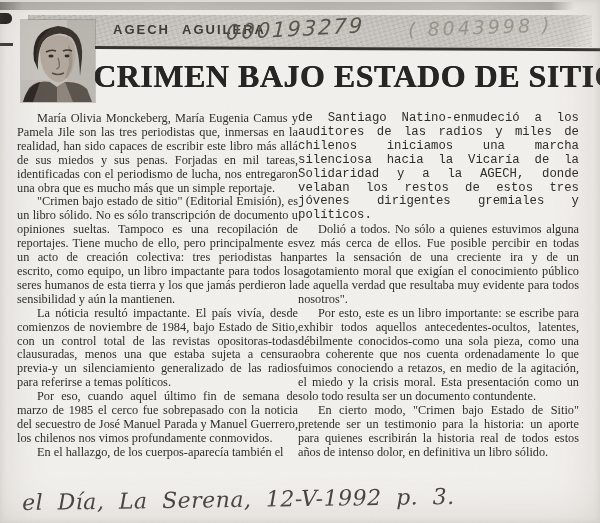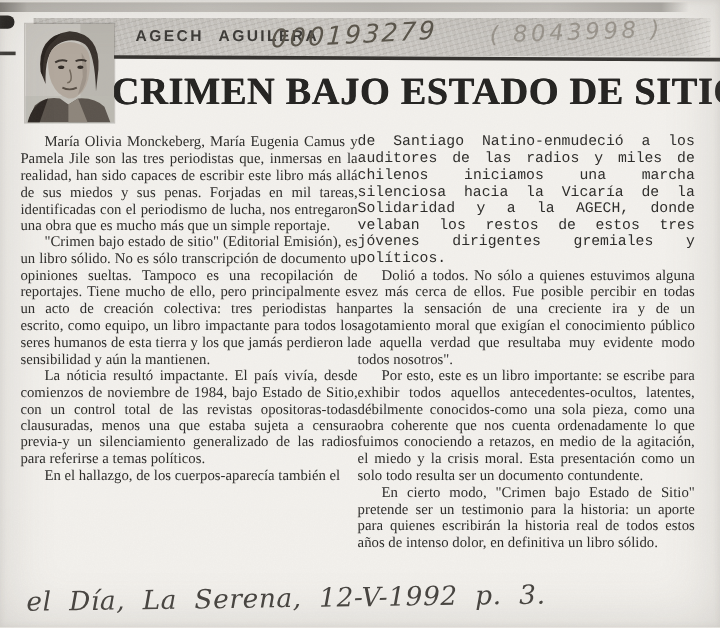--- a/index.html
+++ b/index.html
@@ -101,25 +101,26 @@
     </svg>
   </div>
 
   <div class="headline">CRIMEN BAJO ESTADO DE SITIO</div>
 
   <div class="article">
     <div class="col">
       <p>María Olivia Monckeberg, María Eugenia Camus y Pamela Jile son las tres periodistas que, inmersas en la realidad, han sido capaces de escribir este libro más allá de sus miedos y sus penas. Forjadas en mil tareas, identificadas con el periodismo de lucha, nos entregaron una obra que es mucho más que un simple reportaje.</p>
       <p>"Crimen bajo estado de sitio" (Editorial Emisión), es un libro sólido. No es sólo transcripción de documento u opiniones sueltas. Tampoco es una recopilación de reportajes. Tiene mucho de ello, pero principalmente es un acto de creación colectiva: tres periodistas han escrito, como equipo, un libro impactante para todos los seres humanos de esta tierra y los que jamás perdieron la sensibilidad y aún la mantienen.</p>
       <p>La nóticia resultó impactante. El país vivía, desde comienzos de noviembre de 1984, bajo Estado de Sitio, con un control total de las revistas opositoras-todas clausuradas, menos una que estaba sujeta a censura previa-y un silenciamiento generalizado de las radios para referirse a temas políticos.</p>
+      <p>Por eso, cuando aquel último fin de semana de marzo de 1985 el cerco fue sobrepasado con la noticia del secuestro de José Manuel Parada y Manuel Guerrero, los chilenos nos vimos profundamente conmovidos.</p>
       <p>En el hallazgo, de los cuerpos-aparecía también el</p>
     </div>
     <div class="col">
       <p class="noindent">de Santiago Natino-enmudeció a los auditores de las radios y miles de chilenos iniciamos una marcha silenciosa hacia la Vicaría de la Solidaridad y a la AGECH, donde velaban los restos de estos tres jóvenes dirigentes gremiales y políticos.</p>
-      <p>Dolió a todos. No sólo a quienes estuvimos alguna vez más cerca de ellos. Fue posible percibir en todas partes la sensación de una creciente ira y de un agotamiento moral que exigían el conocimiento público de aquella verdad que resultaba muy evidente modo todos nosotros".</p>
+      <p>Dolió a todos. No sólo a quienes estuvimos alguna vez más cerca de ellos. Fue posible percibir en todas partes la sensación de una creciente ira y de un agotamiento moral que exigían el conocimiento público de aquella verdad que resultaba muy evidente para todos nosotros".</p>
       <p>Por esto, este es un libro importante: se escribe para exhibir todos aquellos antecedentes-ocultos, latentes, débilmente conocidos-como una sola pieza, como una obra coherente que nos cuenta ordenadamente lo que fuimos conociendo a retazos, en medio de la agitación, el miedo y la crisis moral. Esta presentación como un solo todo resulta ser un documento contundente.</p>
       <p>En cierto modo, "Crimen bajo Estado de Sitio" pretende ser un testimonio para la historia: un aporte para quienes escribirán la historia real de todos estos años de intenso dolor, en definitiva un libro sólido.</p>
     </div>
   </div>
 
   <div class="citation">el Día, La Serena, 12-V-1992  p. 3.</div>
 
   <div class="vignette"></div>
   <svg class="grain" width="600" height="523" xmlns="http://www.w3.org/2000/svg">
     <filter id="noiseF">

